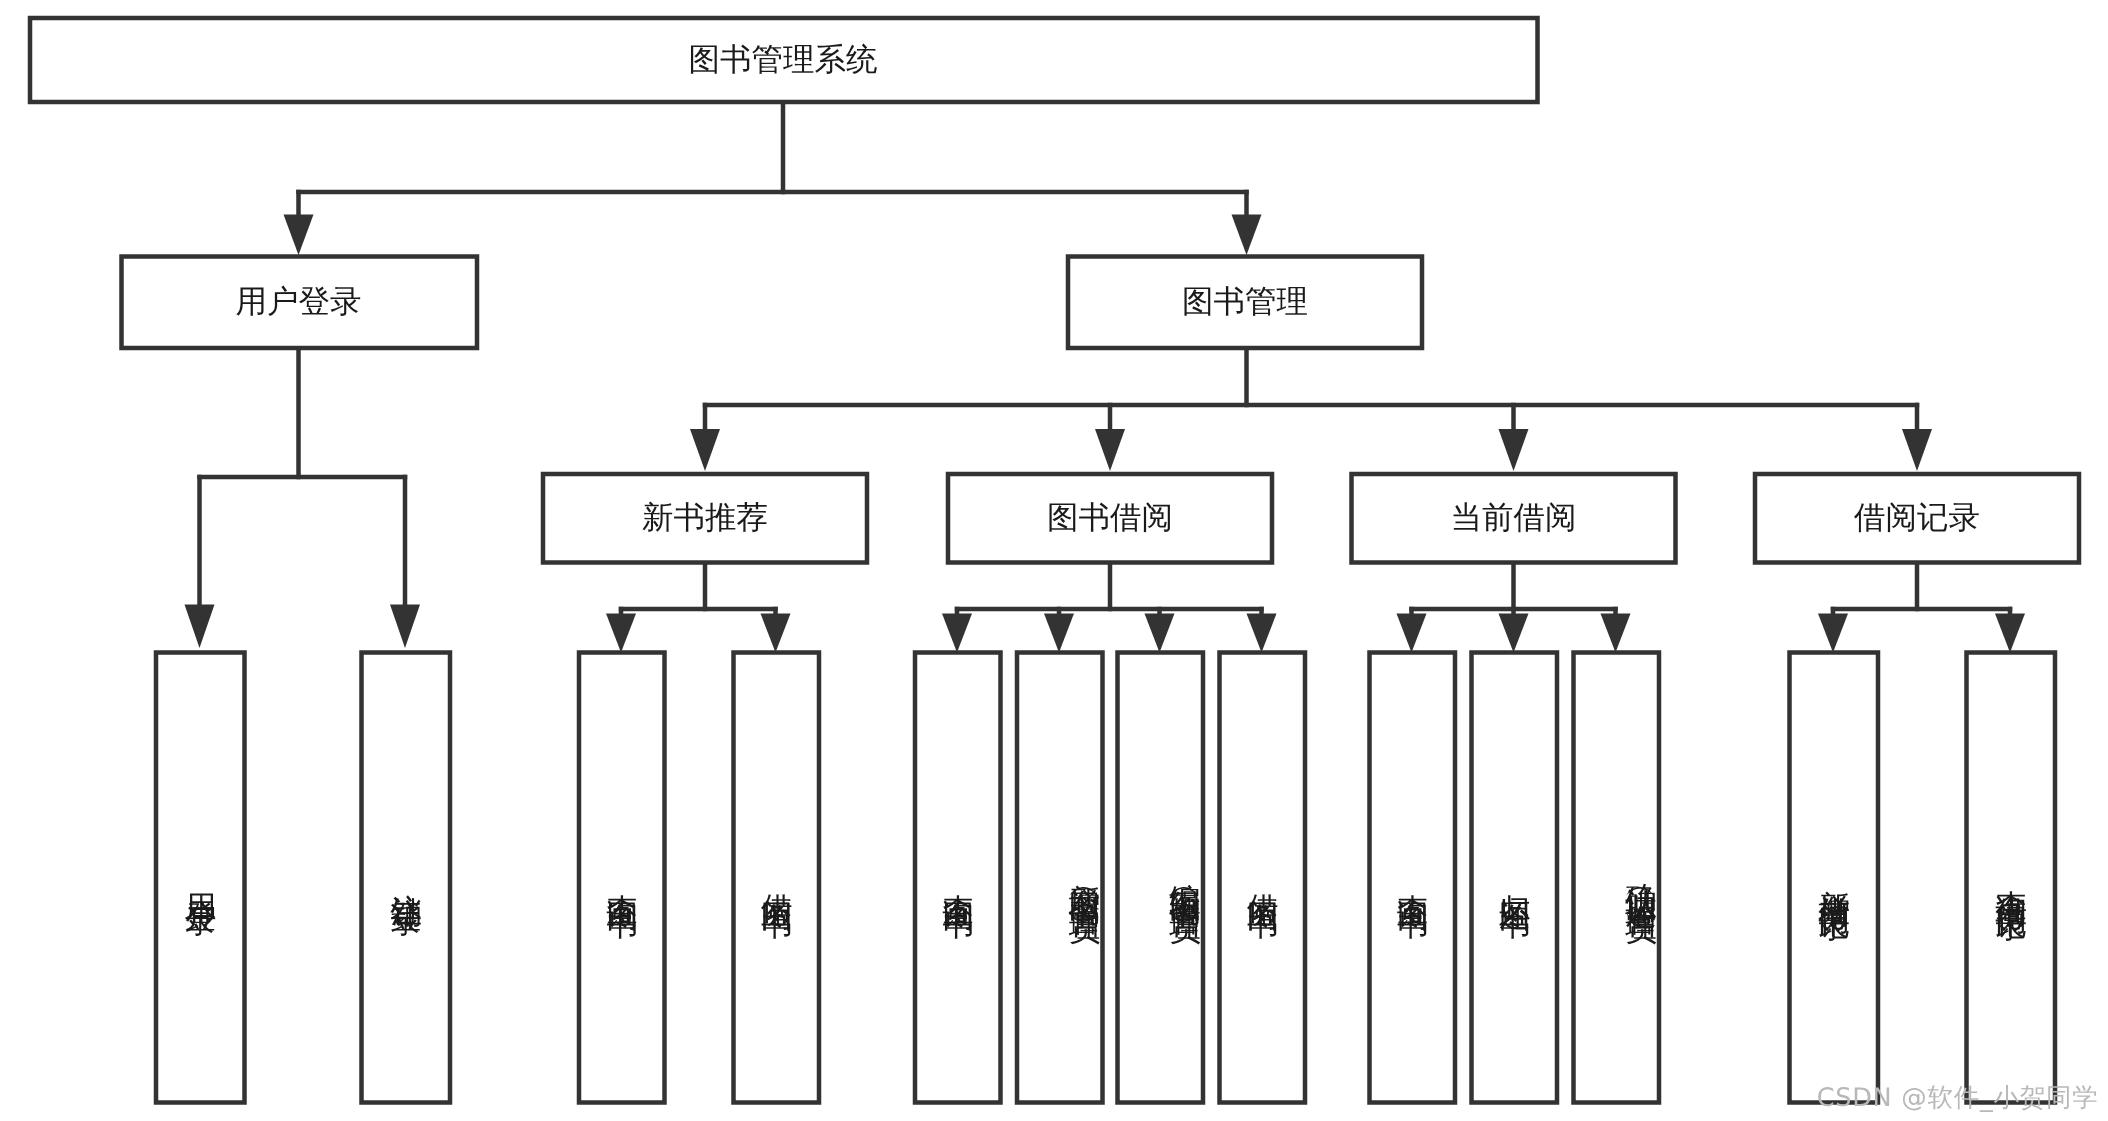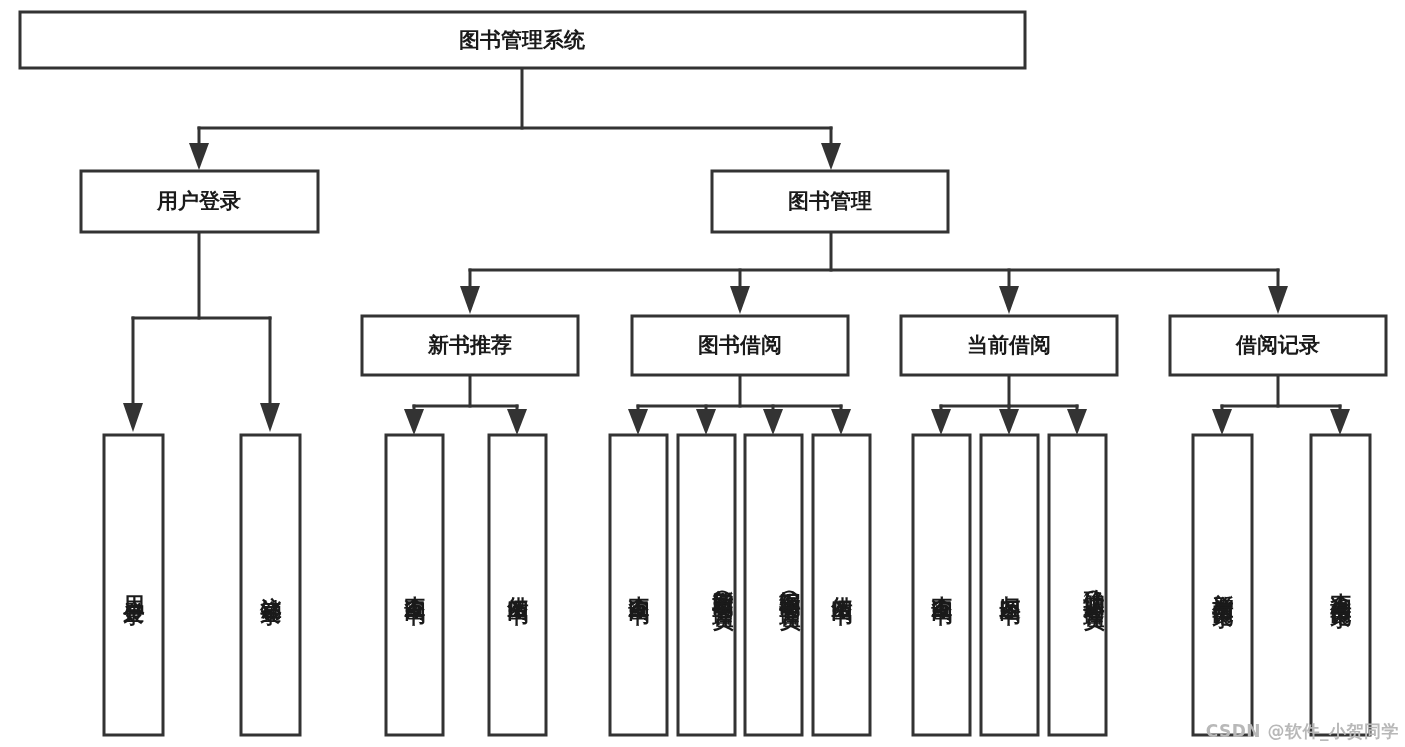--- a/index.html
+++ b/index.html
@@ -11,21 +11,20 @@
     width: 1405px;
     height: 747px;
     font-family: "DejaVu Sans", "Liberation Sans", sans-serif;
     overflow: hidden;
   }
   #diagram-root {
     position: relative;
     width: 1405px;
     height: 747px;
     background: #ffffff;
-    font-weight: bold;
   }
   svg#flow-svg {
     position: absolute;
     left: 0;
     top: 0;
     width: 1405px;
     height: 747px;
   }
   .node-box {
     fill: #ffffff;

